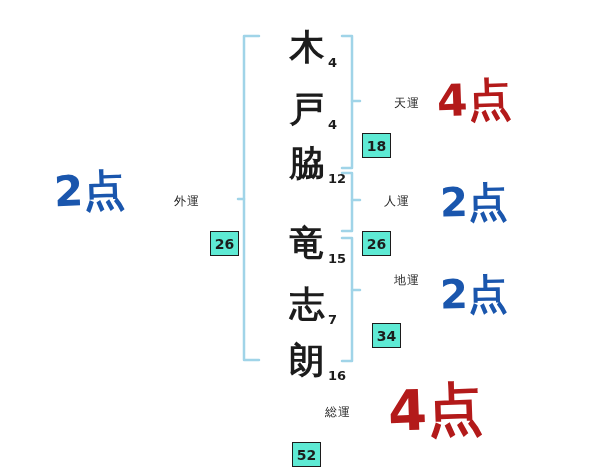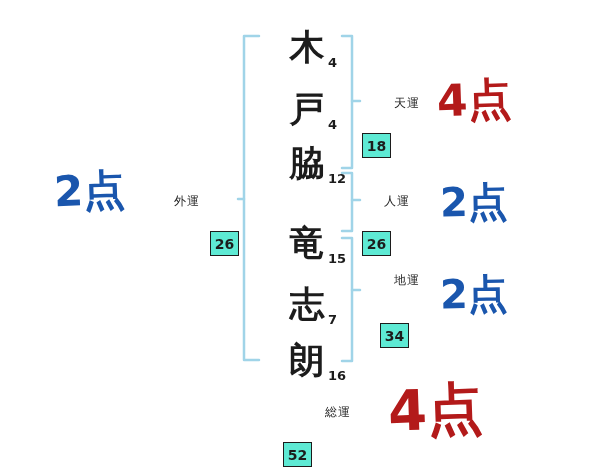--- a/index.html
+++ b/index.html
@@ -82,21 +82,21 @@
   <div class="score blue score-left">2点</div>
 
   <div class="num-box" style="left:362px;top:89px">18</div>
   <span class="luck-label" style="left:394px;top:95px">天運</span>
   <div class="score red score-heaven">4点</div>
 
   <div class="num-box" style="left:362px;top:187px">26</div>
   <span class="luck-label" style="left:384px;top:193px">人運</span>
   <div class="score blue score-person">2点</div>
 
-  <div class="num-box" style="left:380px;top:279px">34</div>
+  <div class="num-box" style="left:372px;top:279px">34</div>
   <span class="luck-label" style="left:394px;top:272px">地運</span>
   <div class="score blue score-earth">2点</div>
 
-  <div class="num-box" style="left:283px;top:398px">52</div>
+  <div class="num-box" style="left:292px;top:398px">52</div>
   <span class="luck-label" style="left:325px;top:404px">総運</span>
   <div class="score red score-total">4点</div>
 
 </div>
 
 </body></html>

